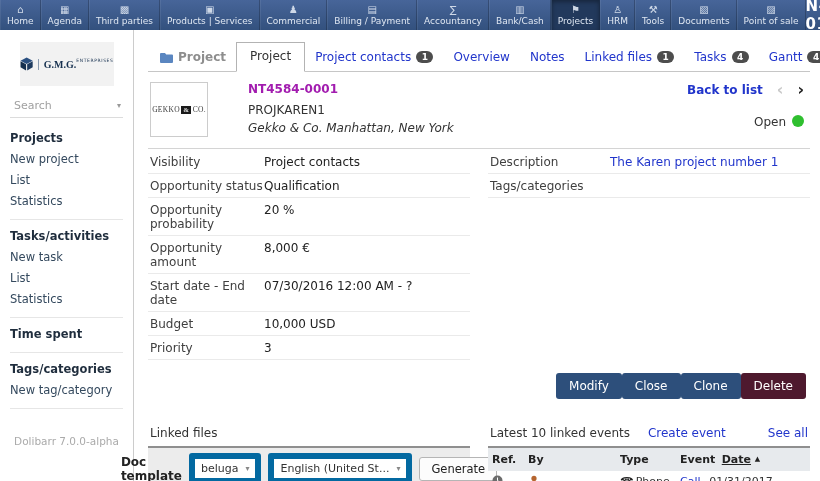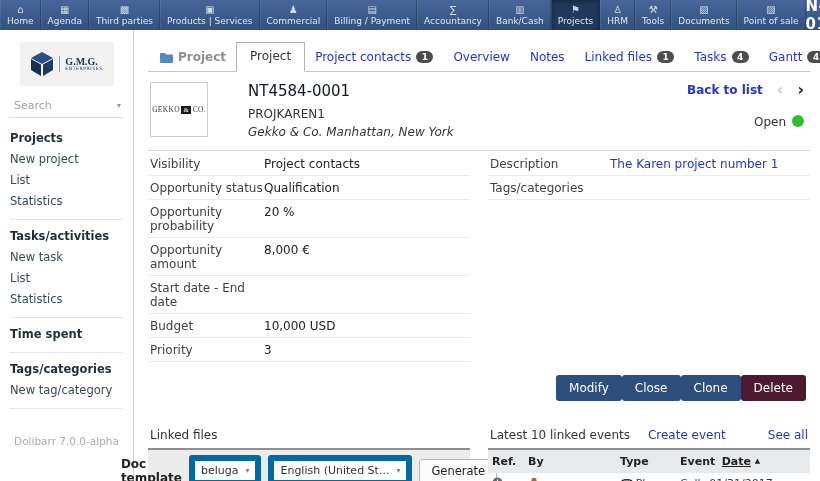--- a/index.html
+++ b/index.html
@@ -16,21 +16,21 @@
   .nav-item .glyph { font-size:10px; height:12px; opacity:.9; }
   .nav-item.active { background:#22395c; box-shadow:inset 0 2px 4px rgba(0,0,0,.35); }
   .nav-right { margin-left:auto; display:flex; align-items:center; gap:12px; padding-right:6px; }
   .env { font-weight:bold; font-size:15px; color:#fff; letter-spacing:.5px; }
   
   .frame { display:flex; height:451px; }
   .sidebar { width:134px; flex:0 0 134px; border-right:1px solid #ccc; padding-top:10px; background:#fff; }
   .main { flex:1; padding:12px 10px 0 14px; min-width:0; }
   
   .logo-box { width:94px; height:44px; margin:2px auto 10px; background:#f2f2f2; display:flex; align-items:center; justify-content:center; gap:5px; }
-  .logo-text { display:flex; flex-direction:column; line-height:1.1; border-left:1px solid #8a9bb0; padding-left:5px; }
+  .logo-text { display:flex; flex-direction:row; line-height:1.1; border-left:1px solid #8a9bb0; padding-left:5px; }
   .logo-name { font-family:"Liberation Serif","DejaVu Serif",serif; font-weight:bold; color:#16304f; font-size:10px; }
   .logo-sub { font-size:4.5px; letter-spacing:.6px; color:#16304f; }
   .search-row { margin:0 10px 4px; border-bottom:1px solid #dcdcdc; display:flex; align-items:center; padding:2px 2px 4px; }
   .search-row input { border:none; outline:none; width:90px; font-size:11px; color:#333; font-family:inherit; }
   .search-row input::placeholder { color:#a0a0a0; }
   .search-caret { margin-left:auto; color:#999; font-size:8px; cursor:pointer; }
   .side-group { margin:0 10px; padding:7px 0 8px; border-bottom:1px solid #e6e6e6; }
   .side-head { font-weight:bold; color:#1f2d3d; font-size:11.5px; padding:2px 0 3px; }
   .side-link { color:#34495e; font-size:11.5px; padding:3.5px 0; cursor:pointer; }
   .side-footer { text-align:center; color:#aaa; font-size:10.5px; margin-top:26px; }
@@ -39,21 +39,21 @@
   .obj-label { display:flex; align-items:center; gap:5px; color:#8d8d8d; font-weight:bold; padding:6px 10px 7px; }
   .tab-active { border:1px solid #b3b3b3; border-bottom:1px solid #fff; background:#fff; margin-bottom:-1px;
     padding:6px 13px 8px; color:#333; cursor:default; }
   .tab-link { color:#2135cb; padding:6px 10px 7px; display:flex; align-items:center; gap:5px; cursor:pointer; white-space:nowrap; }
   .badge { background:#4d4d4d; color:#fff; border-radius:9px; font-size:9px; padding:1.5px 5.5px; font-weight:bold; line-height:1; }
   
   .banner { display:flex; padding:10px 2px 11px; border-bottom:1px solid #d4d4d4; }
   .photo { width:58px; height:55px; border:1px solid #ccc; background:#fff; display:flex; align-items:center; justify-content:center; margin-right:40px; flex:0 0 58px; }
   .gekko { font-family:"Liberation Serif","DejaVu Serif",serif; font-size:7.5px; color:#3a3a3a; display:flex; align-items:center; gap:1.5px; letter-spacing:.3px; }
   .gekko .amp { background:#1a1a1a; color:#fff; padding:0px 2px; font-size:7px; }
-  .ref-big { color:#0f172a; font-weight:normal; font-size:15px; }
+  .ref-big { color:#a21caf; font-weight:bold; font-size:12px; }
   .ref-label { margin-top:7px; color:#333; }
   .ref-addr { margin-top:4px; color:#333;font-style:italic; }
   .banner-right { margin-left:auto; text-align:right; padding-right:4px; }
   .back-row { display:flex; align-items:center; gap:14px; justify-content:flex-end; }
   .back-link { color:#2135cb; font-weight:bold; cursor:pointer;margin-left:20px; }
   .chev-prev { color:#c9c9c9; font-size:16px; font-weight:bold; line-height:1; cursor:default; }
   .chev-next { color:#222; font-size:16px; font-weight:bold; line-height:1; cursor:pointer; }
   .status-row { margin-top:17px; display:flex; align-items:flex-start; gap:6px; justify-content:flex-end; color:#333; }
   .dot-open { width:12px; height:12px; border-radius:50%; background:#2fbf2f; }
   
@@ -268,20 +268,21 @@
         <div class="drow">
             <span class="dlabel">Opportunity probability</span>
             <span class="dvalue">20 %</span>
           </div>
         <div class="drow">
             <span class="dlabel">Opportunity amount</span>
             <span class="dvalue">8,000 €</span>
           </div>
         <div class="drow">
             <span class="dlabel">Start date - End date</span>
+            <span class="dvalue">07/30/2016 12:00 AM - ?</span>
           </div>
         <div class="drow">
             <span class="dlabel">Budget</span>
             <span class="dvalue">10,000 USD</span>
           </div>
         <div class="drow">
             <span class="dlabel">Priority</span>
             <span class="dvalue">3</span>
           </div>
       </div>

